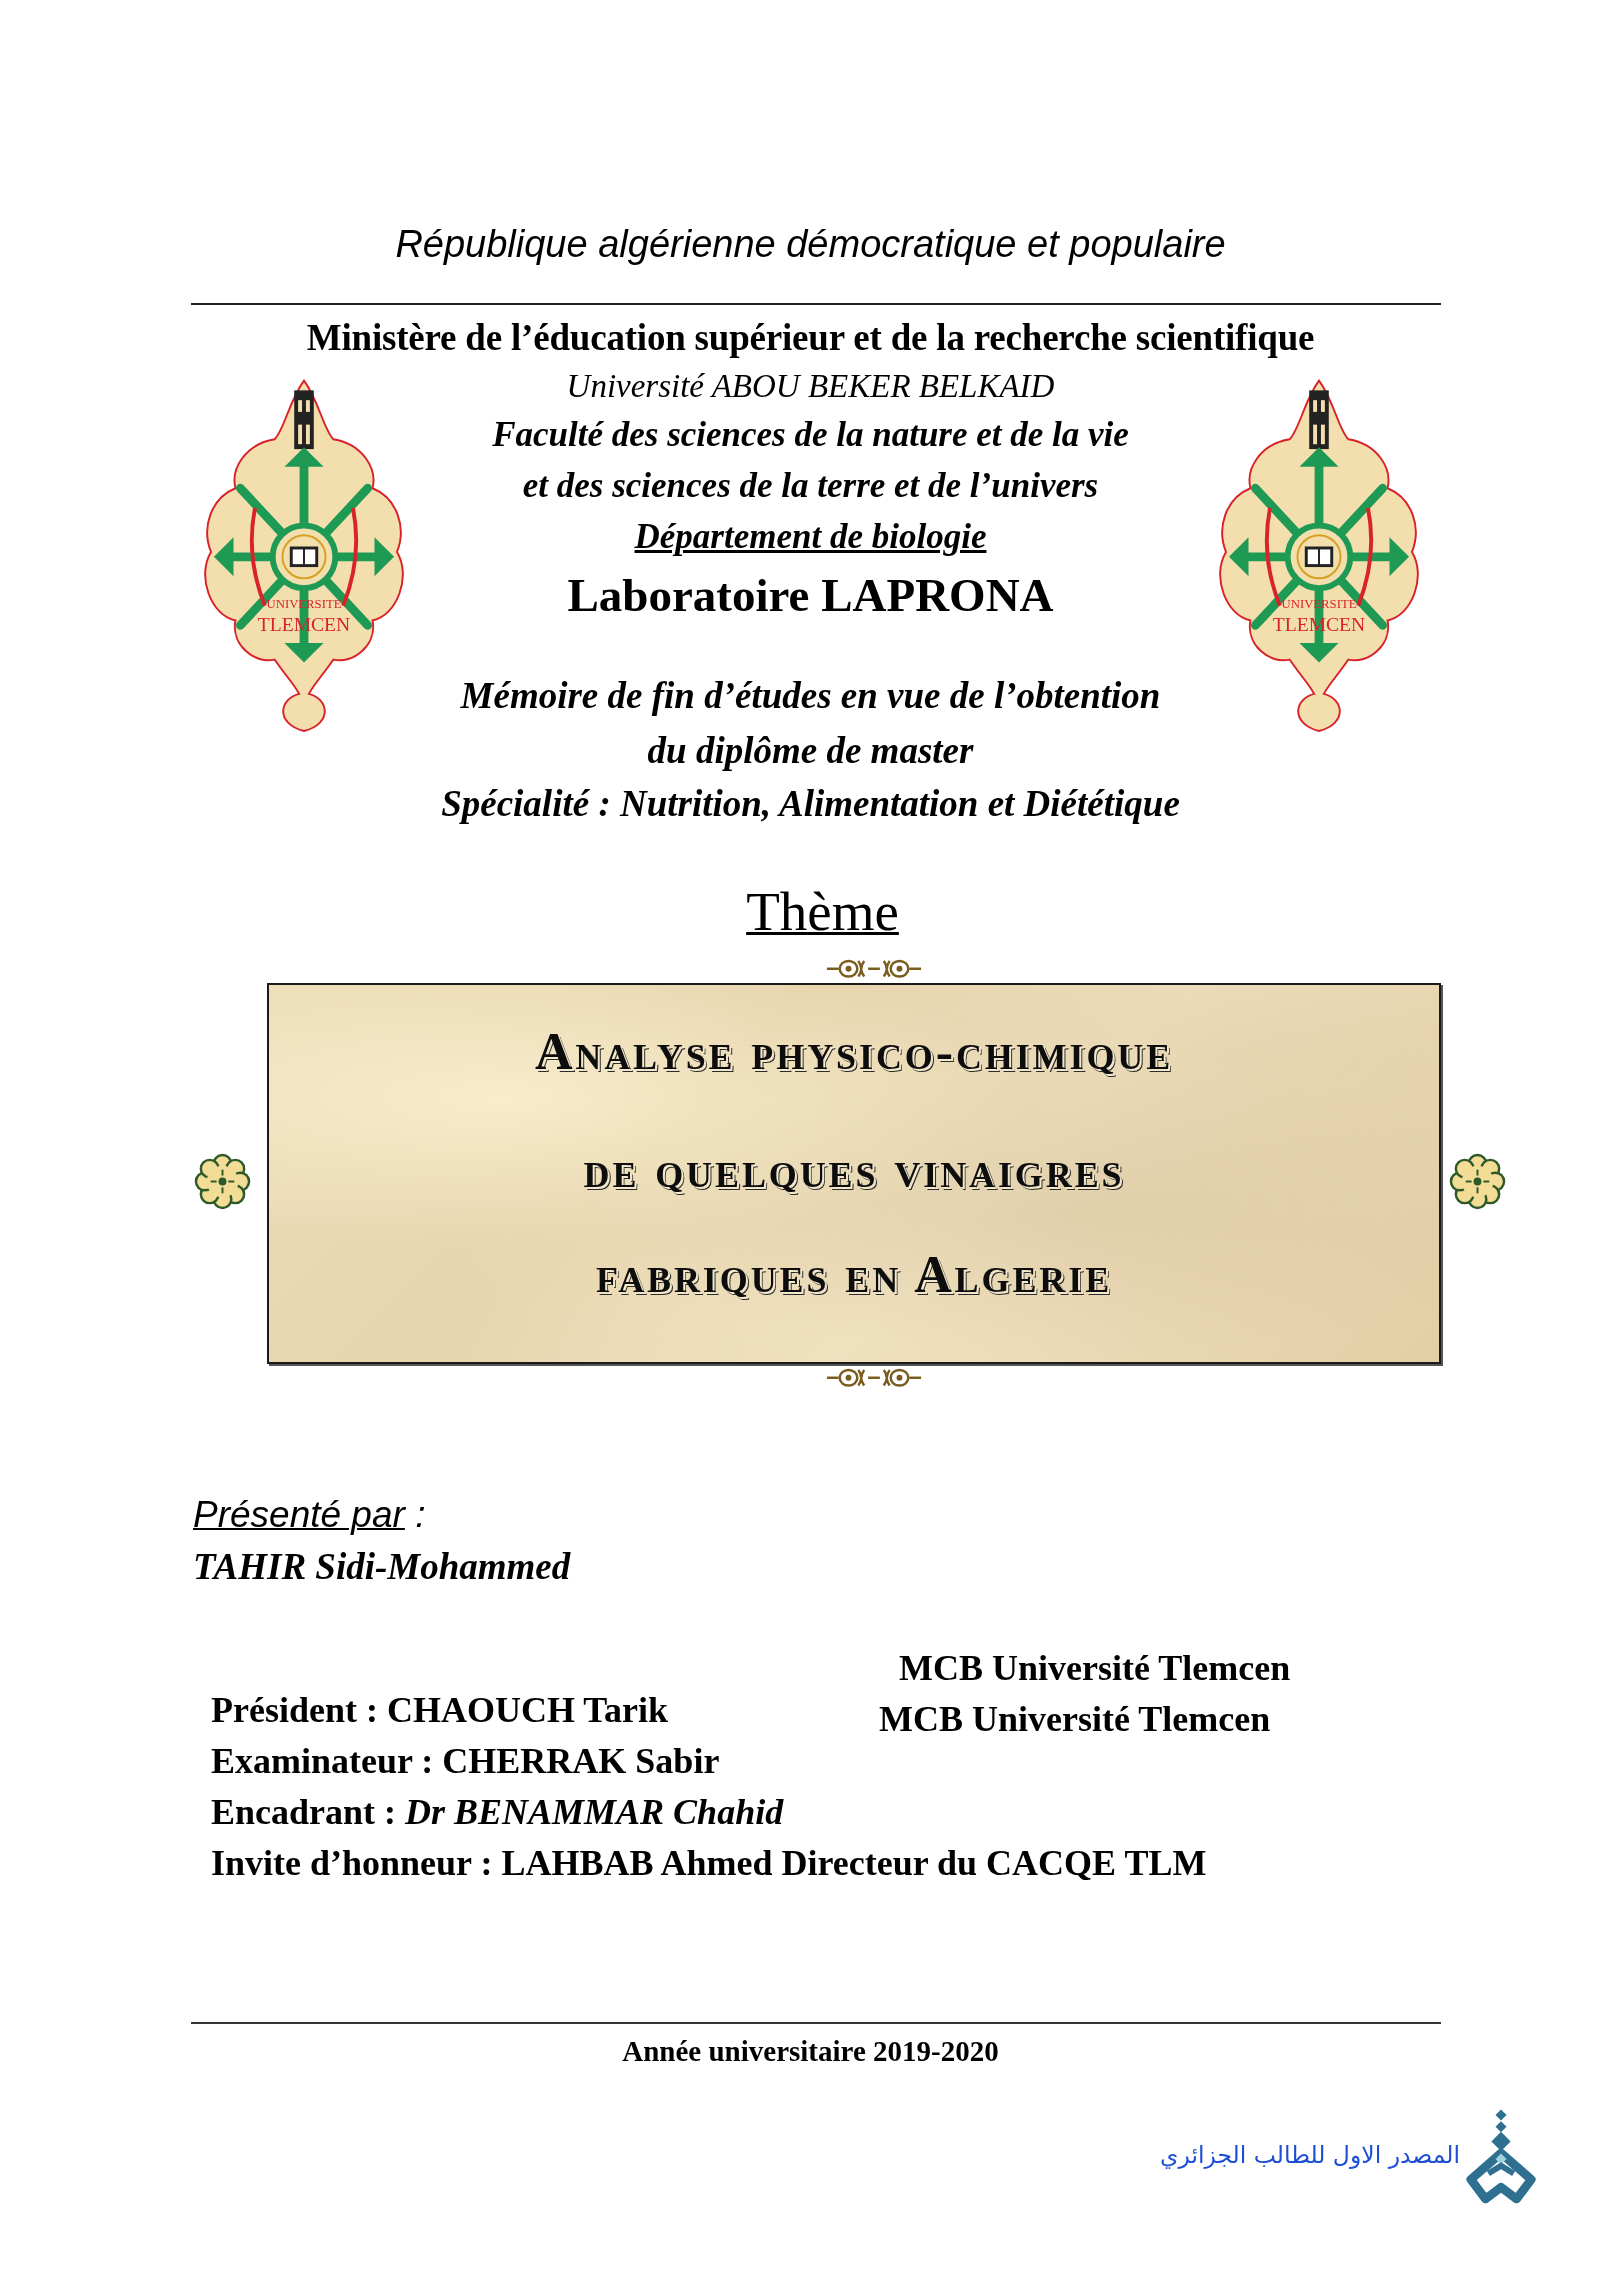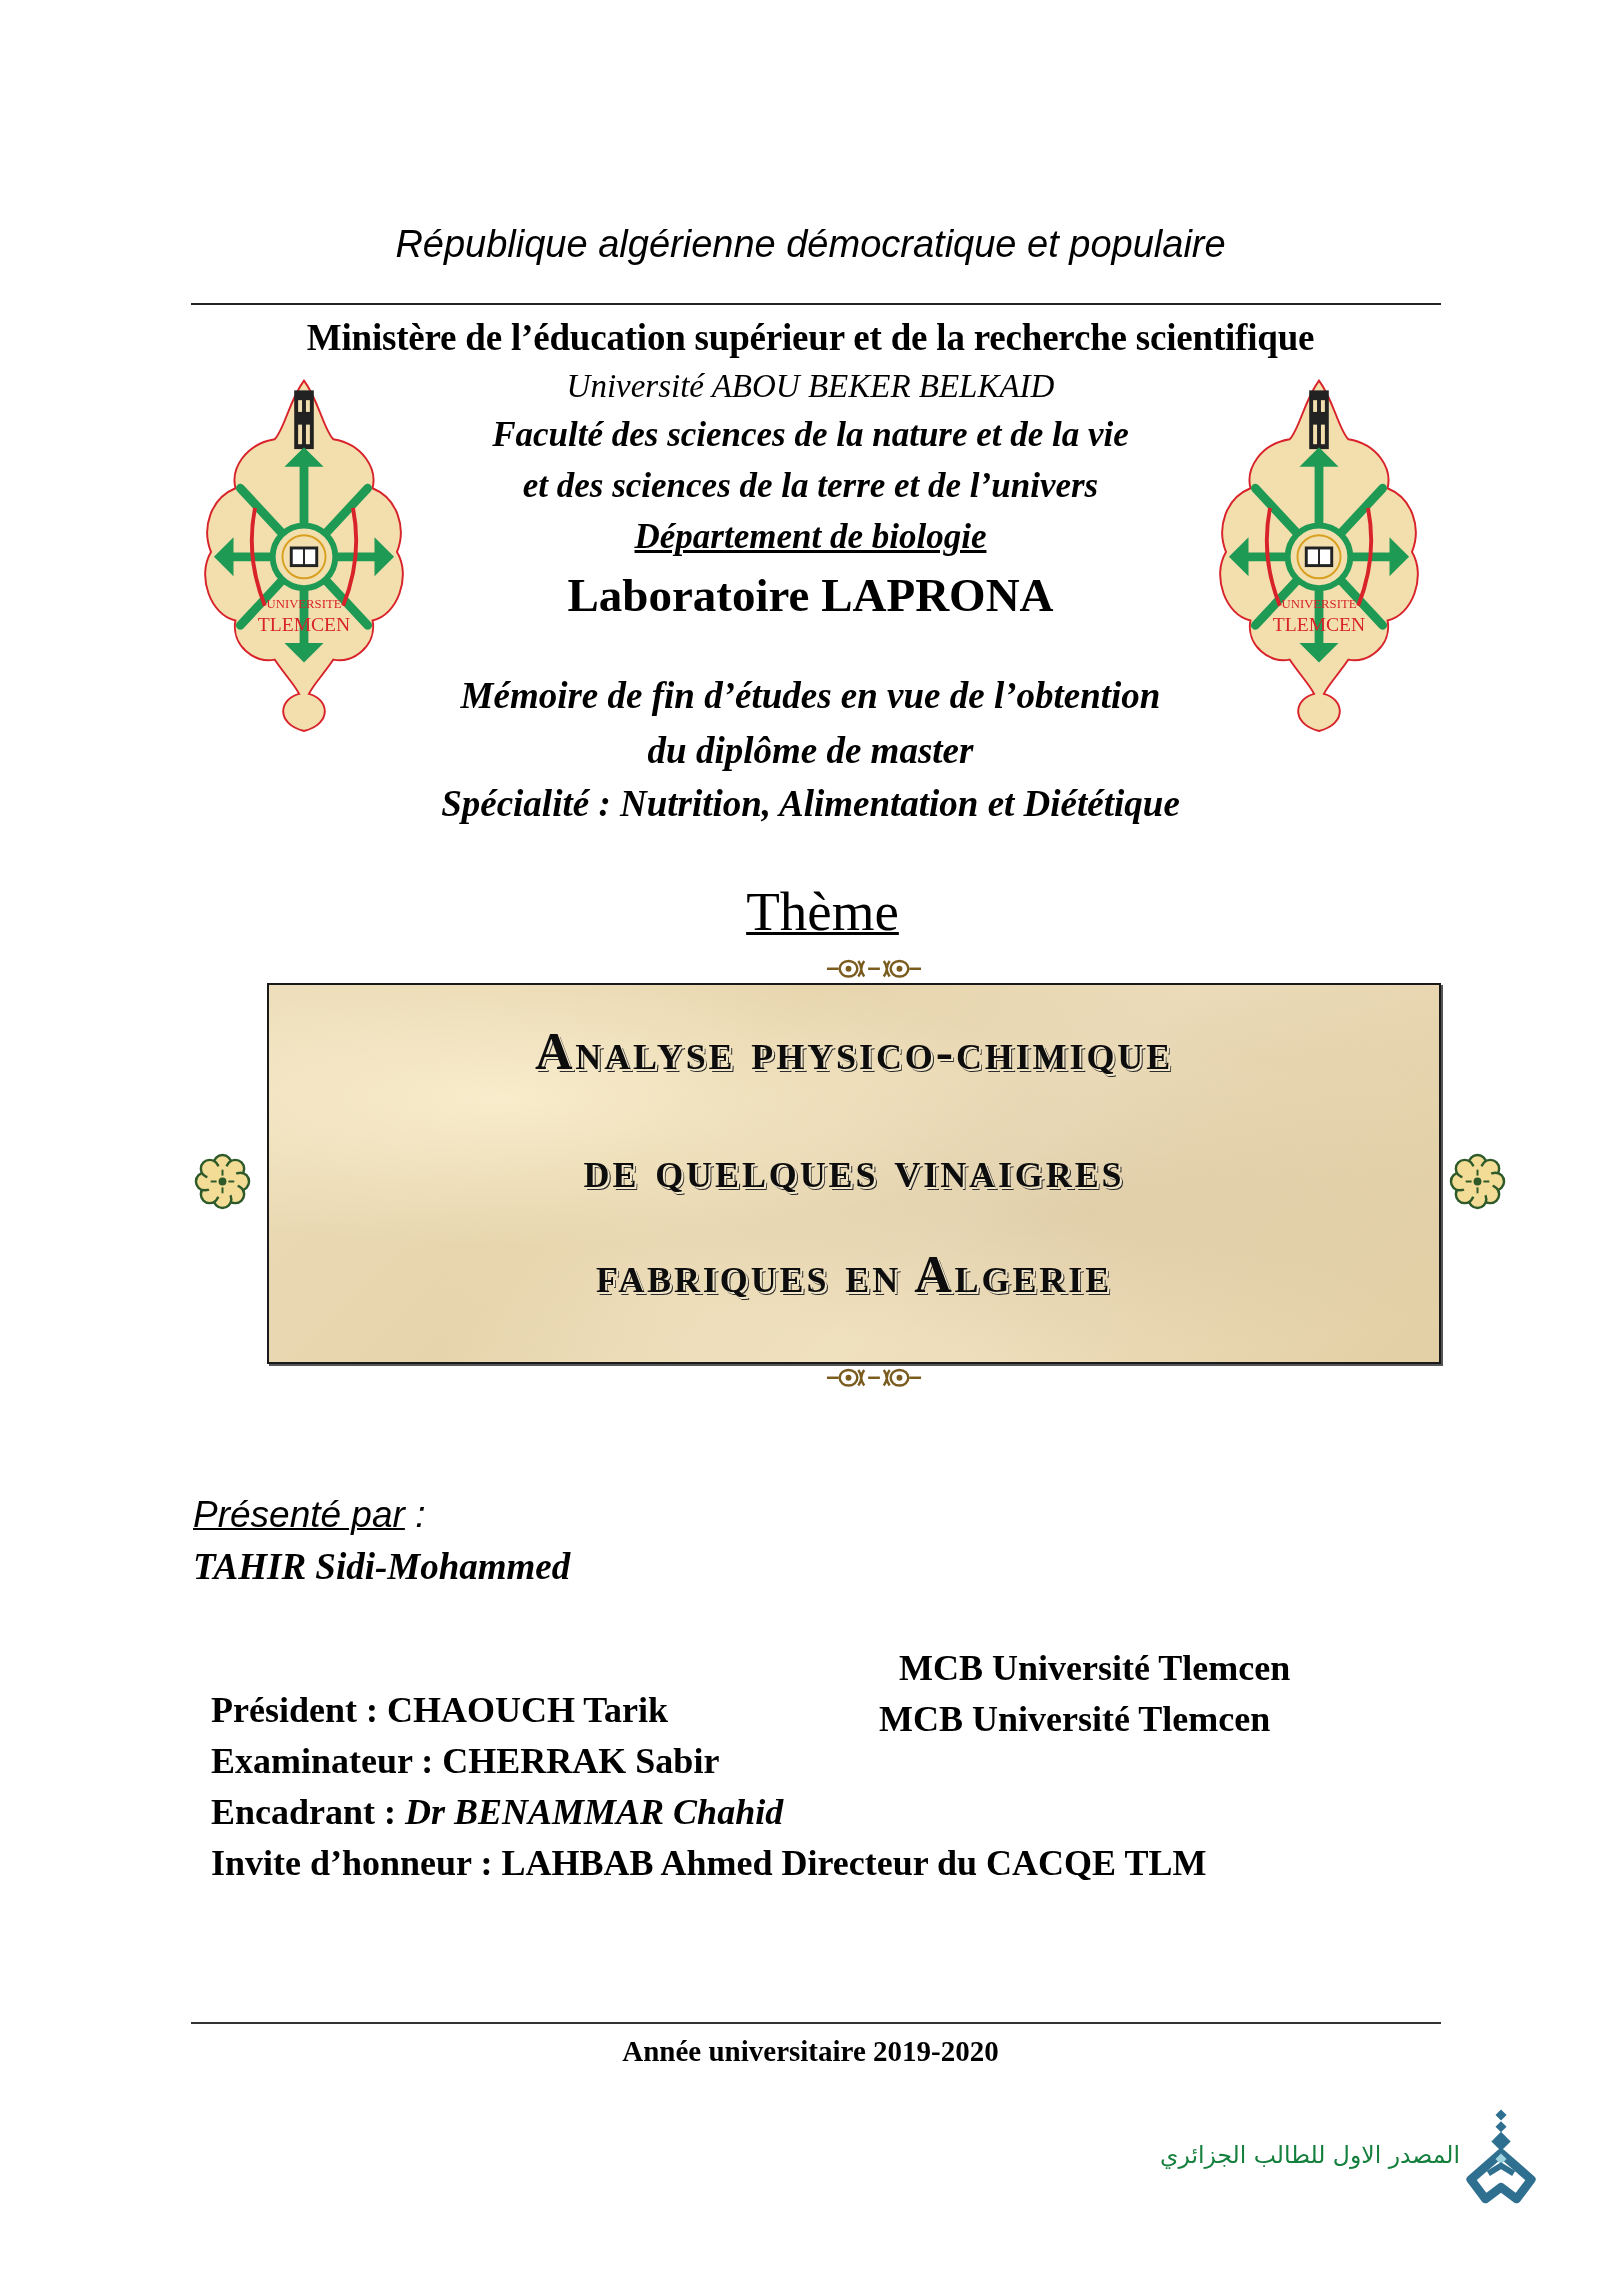--- a/index.html
+++ b/index.html
@@ -69,21 +69,21 @@
     .jury-row .aff { position: absolute; top: 0; }
     .jr1 .aff { left: 706px; }
     .jr2 .aff { left: 686px; }
     .jury-row i { font-style: italic; }
 
     .rule-bottom { top: 2022px; left: 191px; width: 1250px; height: 0; border-top: 2px solid #333; }
     .year { top: 2035px; font-family: "Liberation Serif", serif; font-weight: bold; font-size: 29px; }
 
     .brand { left: 1088px; top: 2135px; width: 412px; }
     .brand-name { font-family: "Liberation Sans", sans-serif; font-size: 47px; color: #5fa2ae; letter-spacing: 1px; line-height: 1; }
-    .brand-tag { font-family: "DejaVu Sans", sans-serif; font-size: 23.5px; color: #15803d; direction: rtl; text-align: right; width: 372px; margin-top: 5.9px; }
+    .brand-tag { font-family: "DejaVu Sans", sans-serif; font-size: 23.5px; color: #1d4ed8; direction: rtl; text-align: right; width: 372px; margin-top: 5.9px; }
     .brand-logo { left: 1463px; top: 2109px; width: 78px; height: 98px; }
   </style>
 </head>
 <body>
 
 <div class="abs center republic">République algérienne démocratique et populaire</div>
 <div class="abs rule-top"></div>
 <div class="abs center ministry">Ministère de l’éducation supérieur et de la recherche scientifique</div>
 <div class="abs center university">Université ABOU BEKER BELKAID</div>
 <div class="abs center faculty1">Faculté des sciences de la nature et de la vie</div>

